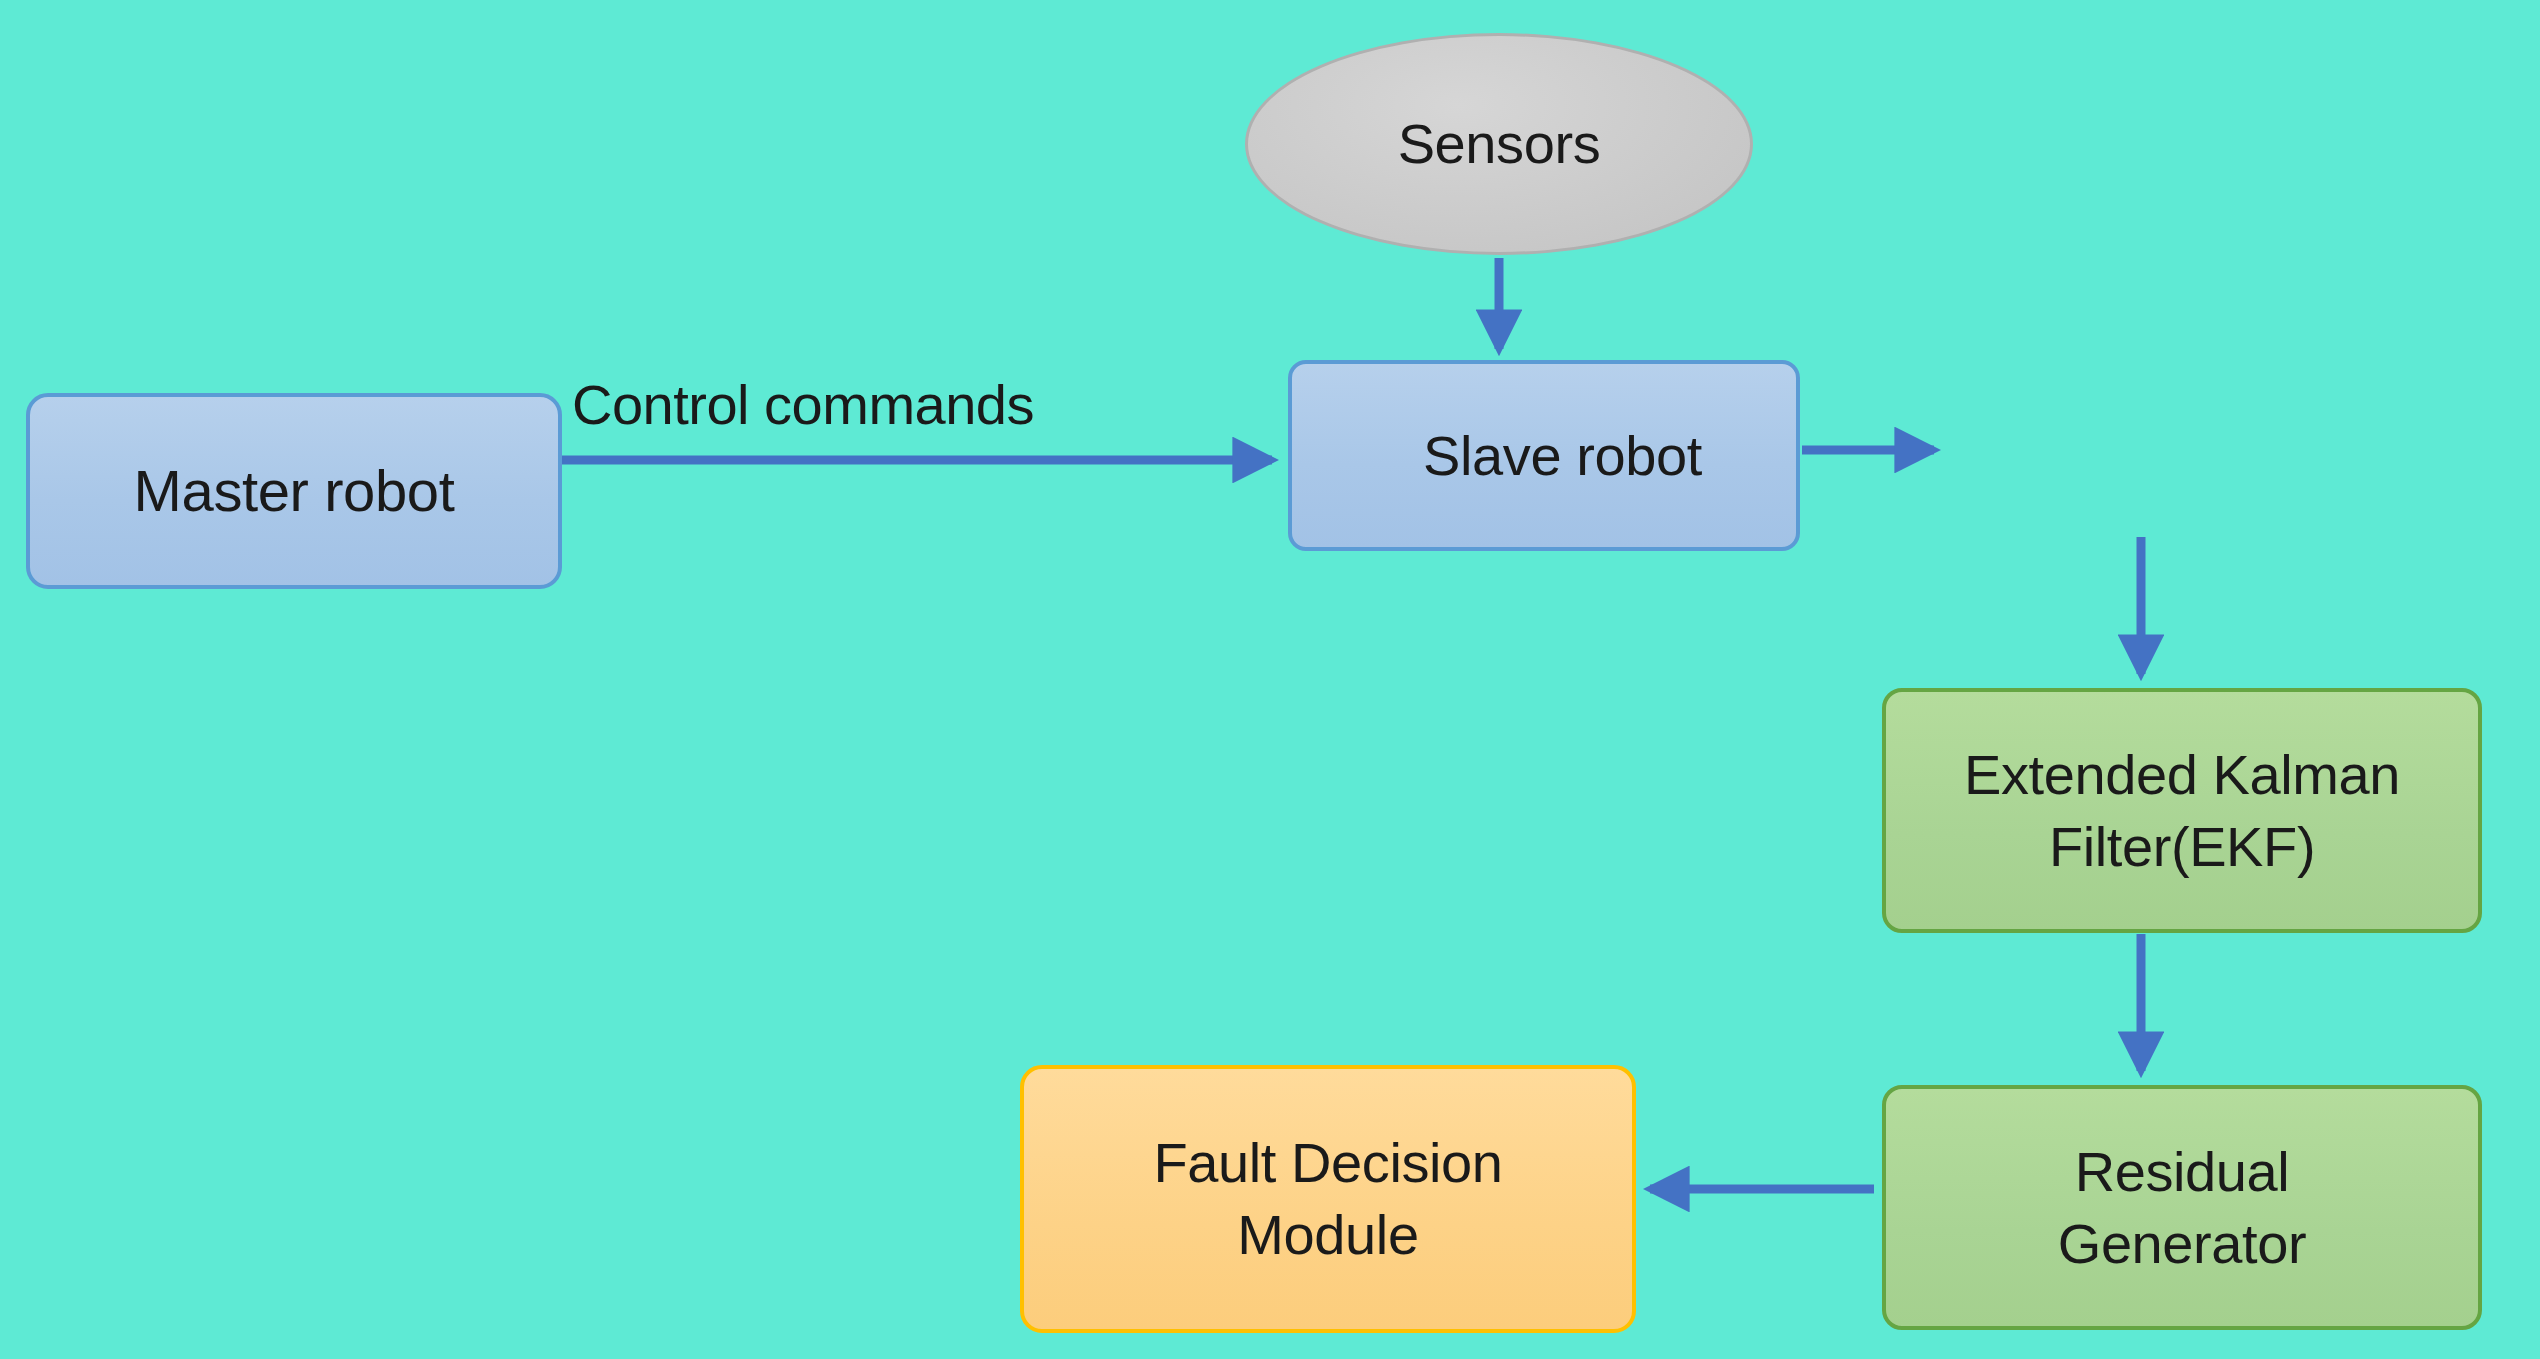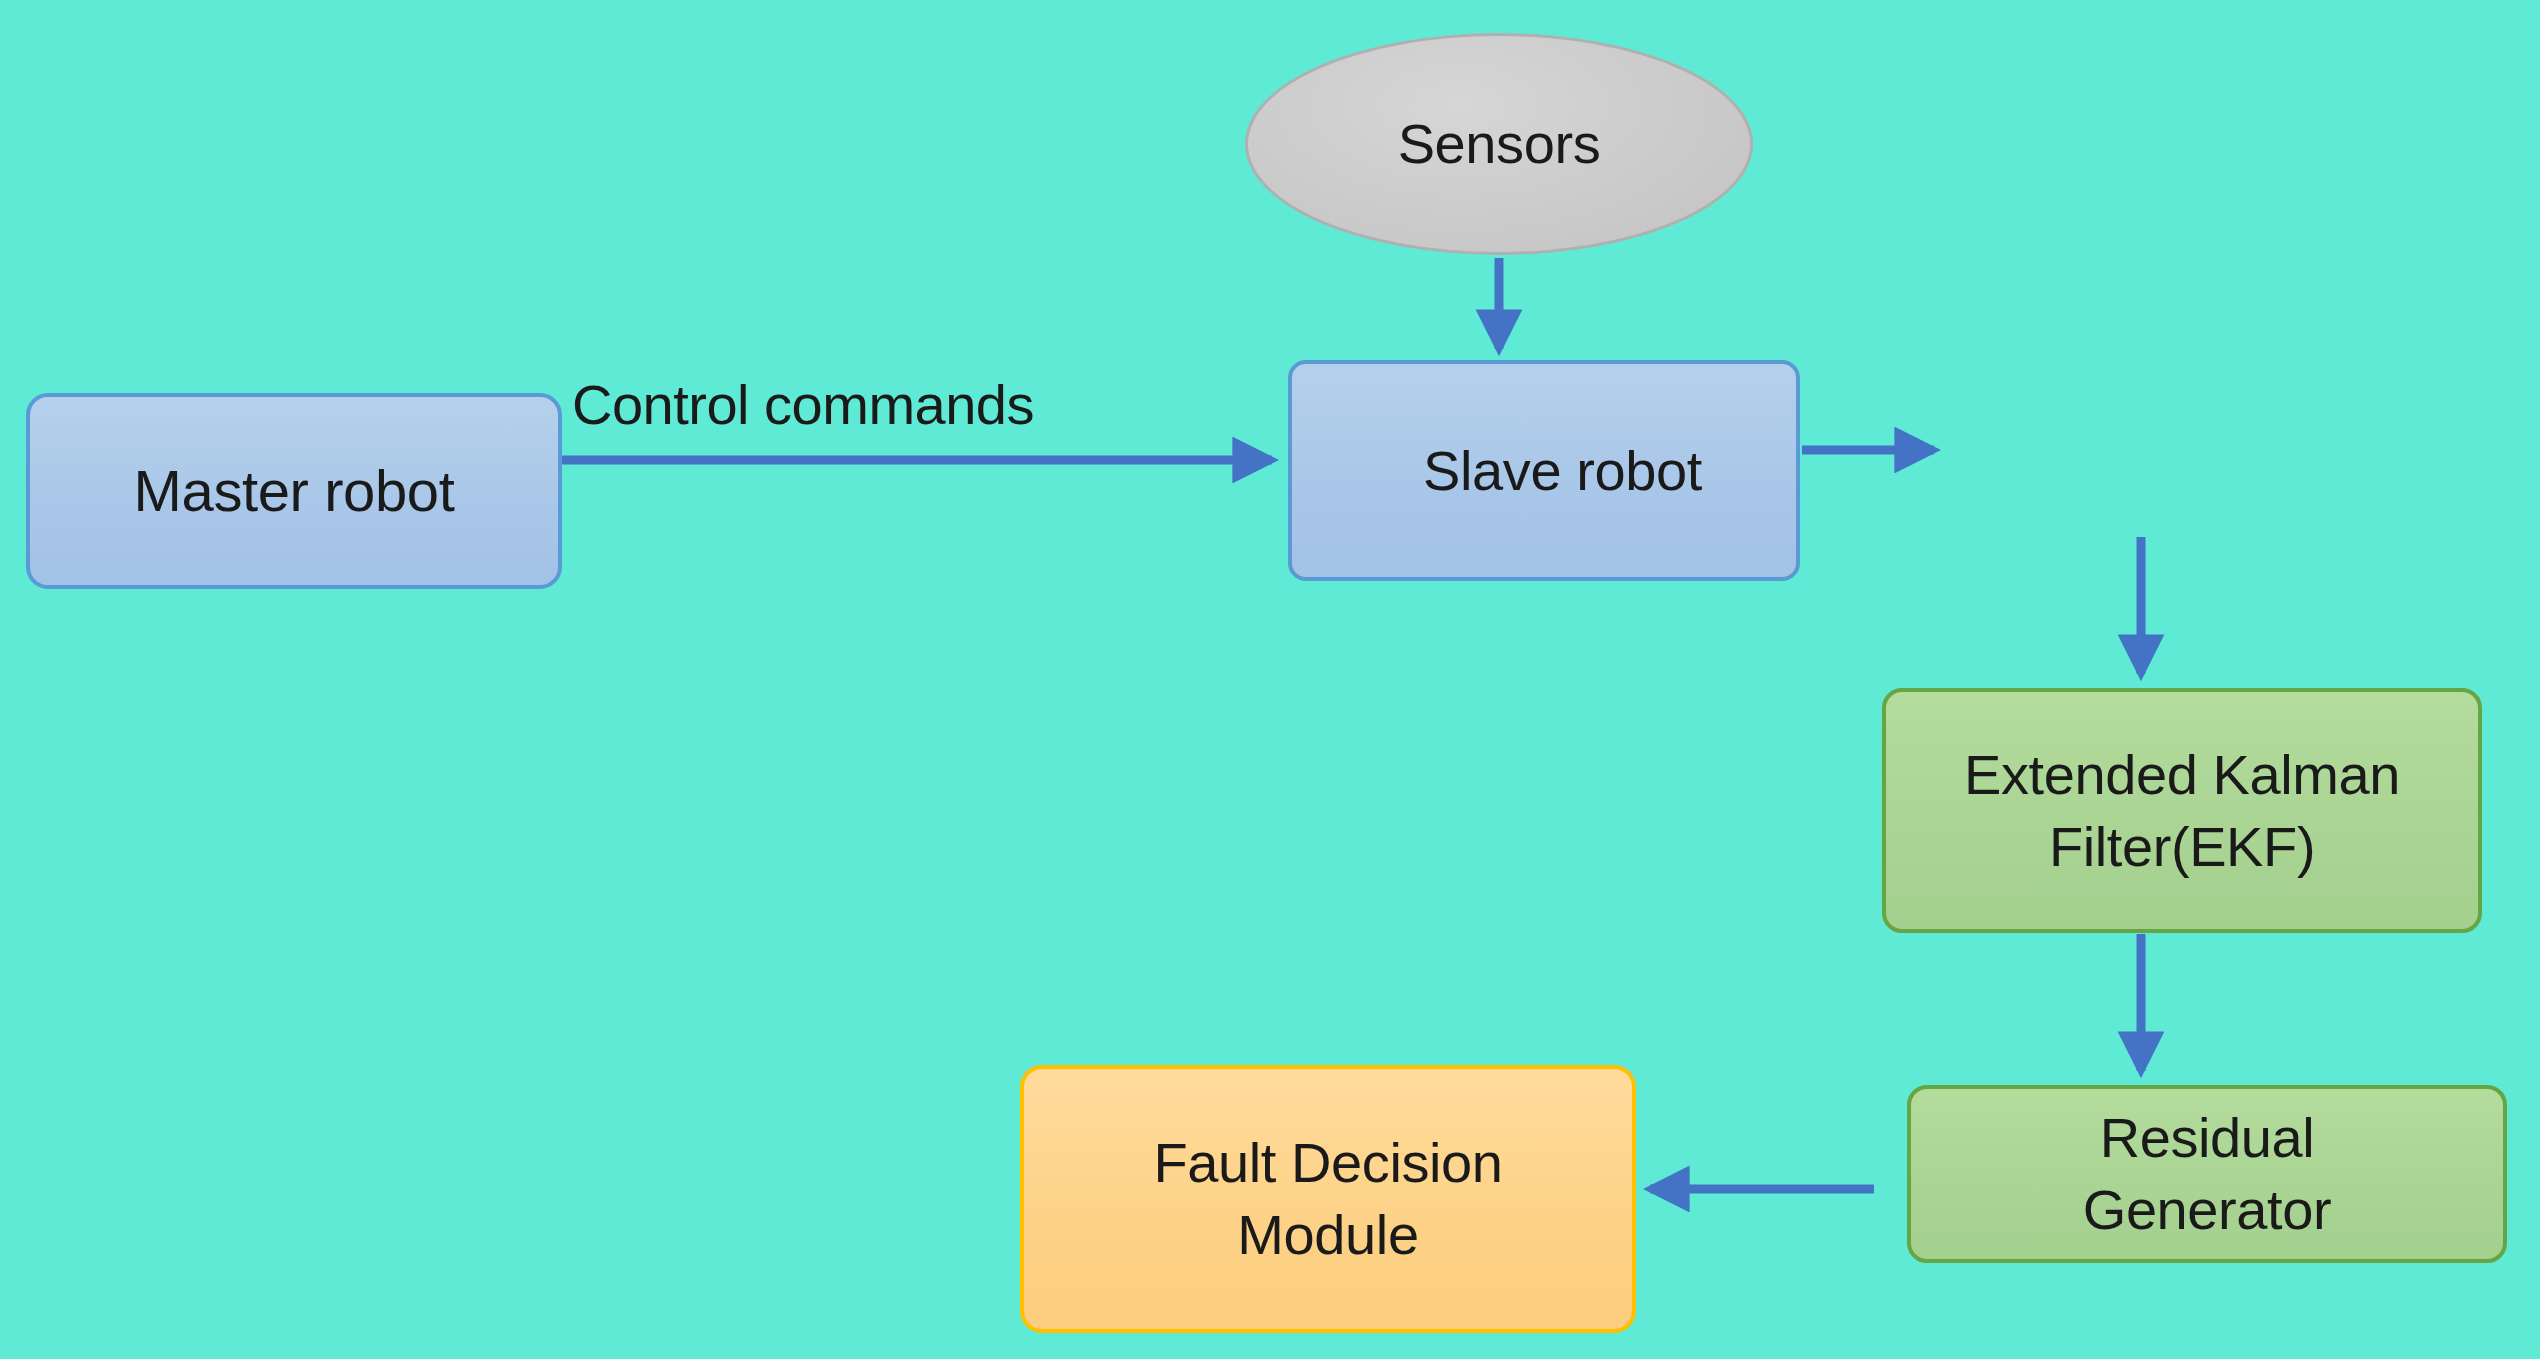--- a/index.html
+++ b/index.html
@@ -73,24 +73,24 @@
   .edge-label {
     position: absolute;
     color: #1a1a1a;
     white-space: nowrap;
     letter-spacing: -0.5px;
   }
 
   
   #node-master      { left: 26px;   top: 364px;  width: 536px;  height: 196px;  font-size: 58px; margin-top: 29px; }
   #node-sensors     { left: 1245px; top: 33px;   width: 508px;  height: 222px;  font-size: 56px; }
-  #node-slave       { left: 1288px; top: 360px;  width: 512px;  height: 221px;  font-size: 56px; border-radius: 18px; padding-left: 37px; }
+  #node-slave       { left: 1288px; top: 360px;  width: 512px;  height: 191px;  font-size: 56px; border-radius: 18px; padding-left: 37px; }
   #node-actuators   { left: 1950px; top: 368px;  width: 520px;  height: 168px;  font-size: 56px; border-radius: 18px; }
   #node-ekf         { left: 1882px; top: 688px;  width: 600px;  height: 245px;  font-size: 56px; border-radius: 20px; }
-  #node-residual    { left: 1882px; top: 1085px; width: 600px;  height: 178px;  font-size: 56px; border-radius: 20px; margin-left: 25px; }
+  #node-residual    { left: 1882px; top: 1085px; width: 600px;  height: 245px;  font-size: 56px; border-radius: 20px; }
   #node-fault       { left: 1020px; top: 1065px; width: 616px;  height: 268px;  font-size: 56px; border-radius: 22px; }
 
   #label-control-commands { left: 572px; top: 372px; font-size: 56px; }
 </style>
 </head>
 <body>
 
 <div id="canvas">
 
   <svg id="edge-layer" viewBox="0 0 2540 1359">

